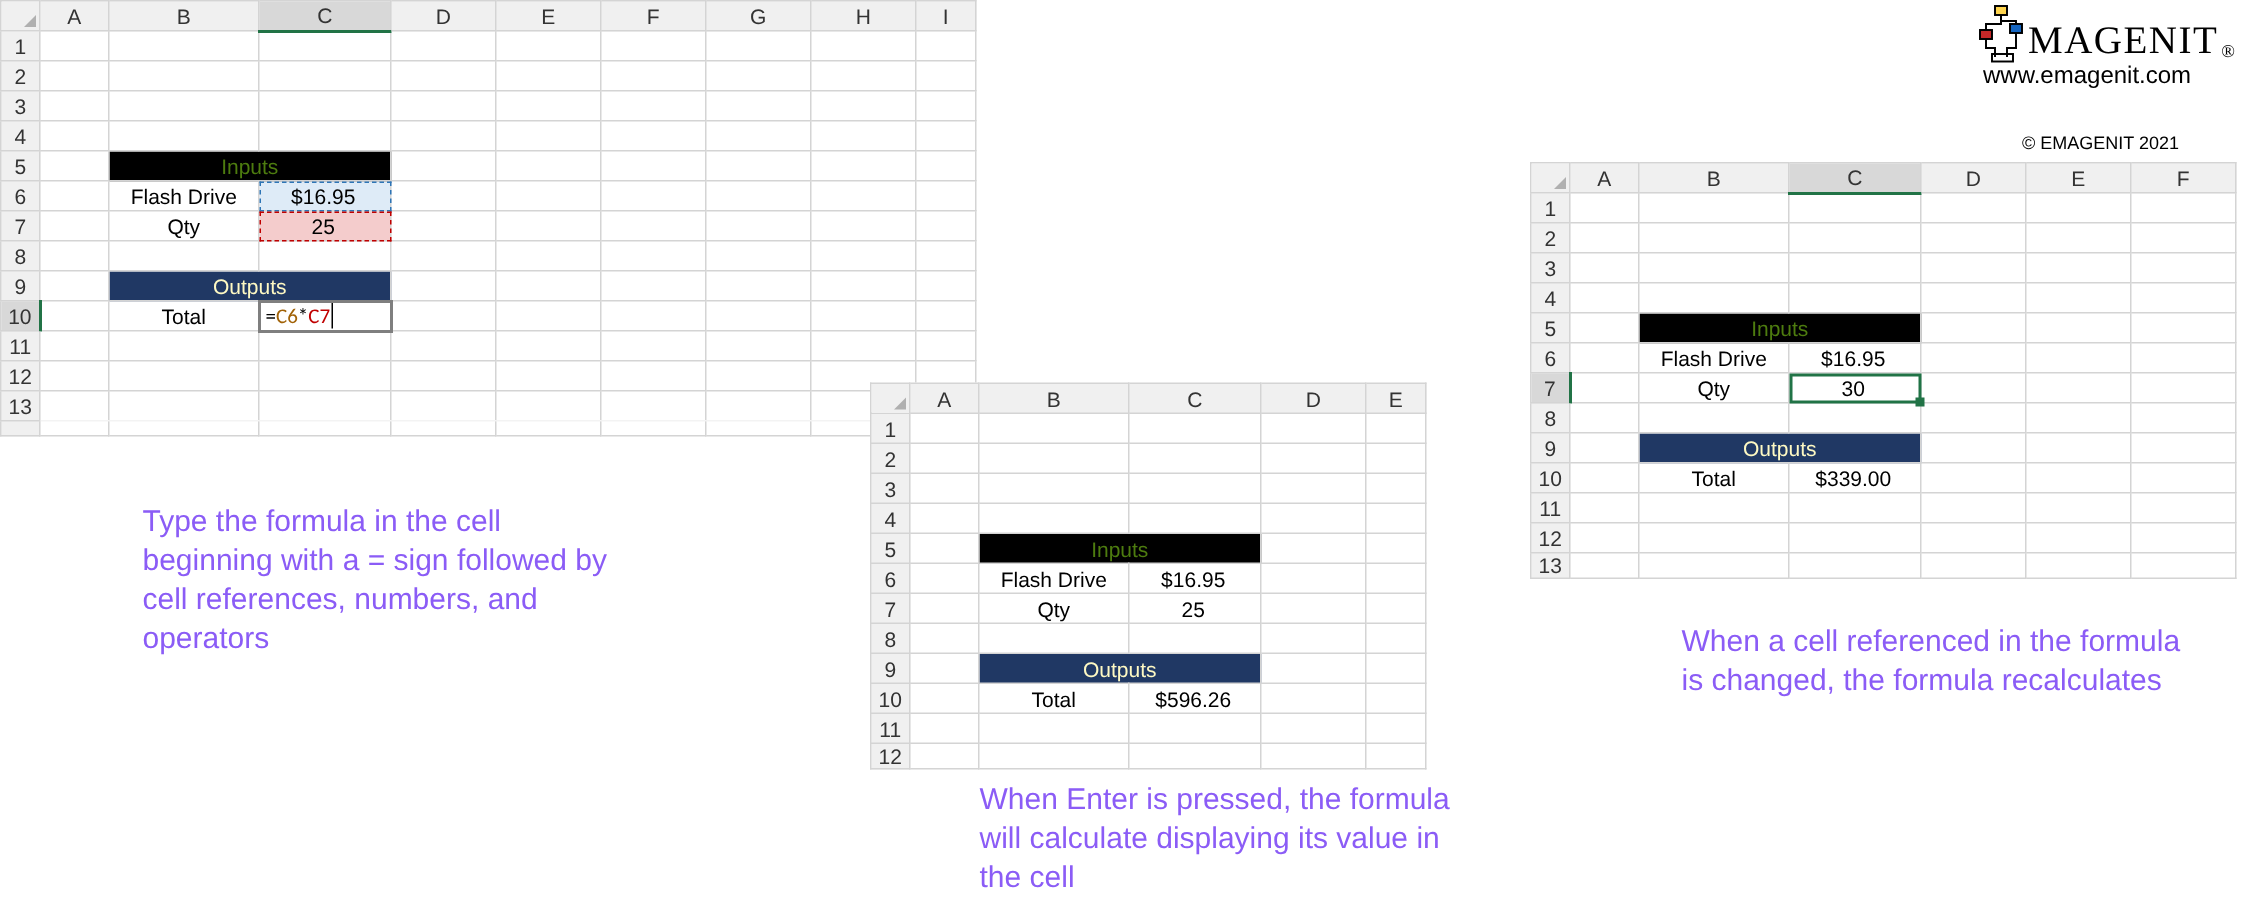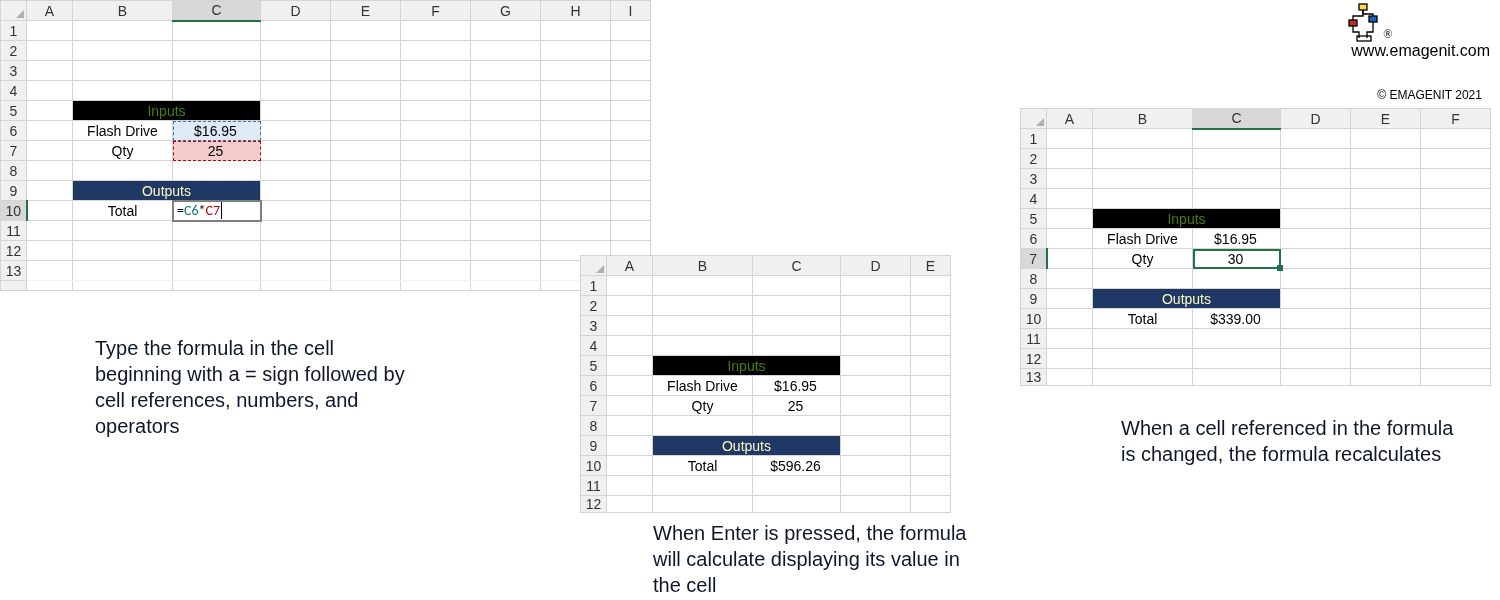--- a/index.html
+++ b/index.html
@@ -82,29 +82,29 @@
   }
   .formula-cell {
     outline:2px solid #7f7f7f;
     outline-offset:-1px;
     text-align:left !important;
     padding-left:4px !important;
     font-family: Calibri, Arial, sans-serif;
     position: relative;
   }
   .formula-cell .eq { color:#000; }
-  .formula-cell .ref1 { color:#0f766e; }
+  .formula-cell .ref1 { color:#a16207; }
   .formula-cell .op  { color:#000; }
   .formula-cell .ref2 { color:#c00000; }
   .formula-cell .caret { border-right:1px solid #000; margin-left:1px; animation: blink 1s step-end infinite;}
   @keyframes blink { 50% { border-color: transparent; } }
   .caption {
     position:absolute;
     font-size: 20px;
-    color:#0f172a;
+    color:#8b5cf6;
     line-height: 1.3;
   }
   .brand {
     position:absolute;
     right: 10px;
     top: 2px;
     text-align:left;
     font-family: Georgia, 'Times New Roman', serif;
   }
   .brand .row1 { display:flex; align-items:flex-end; }
@@ -128,20 +128,21 @@
           <rect x="2" y="18" width="8" height="6" fill="#c62828"></rect>
           <rect x="22" y="14" width="8" height="6" fill="#1565c0"></rect>
           <path d="M16 8 v6 h-10 v4"></path>
           <path d="M16 8 v4 h10 v2"></path>
           <path d="M6 24 v6 h6 v6"></path>
           <path d="M26 20 v10 h-6 v6"></path>
           <rect x="10" y="34" width="14" height="5"></rect>
         </g>
       </svg>
     </span>
+    <span class="name">MAGENIT</span>
     <span class="reg">®</span>
   </div>
   <div class="url">www.emagenit.com</div>
   <div class="copy">© EMAGENIT  2021</div>
 </div>
 
 <table class="sheet" style="left:0px; top:0px;">
   <tbody>
       <tr>
     <th class="corner"></th>

